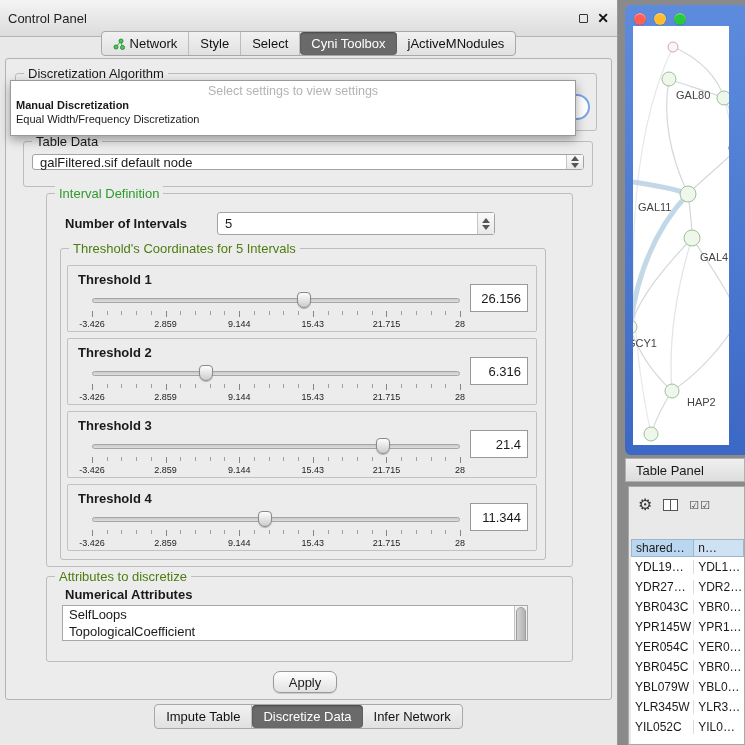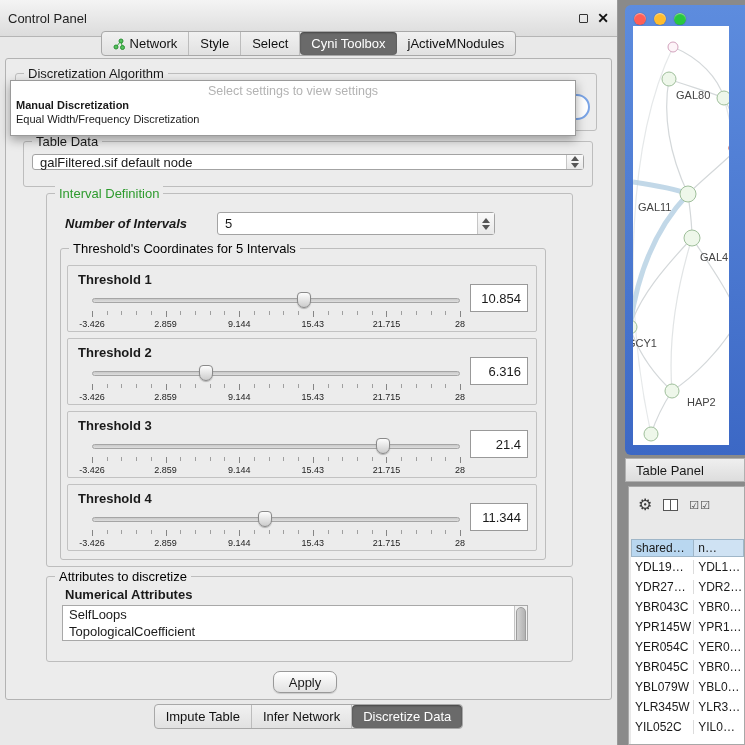--- a/index.html
+++ b/index.html
@@ -17,21 +17,21 @@
   .seg { display:inline-flex; align-items:stretch; border:1px solid #a8a8a8; border-radius:4px; background:linear-gradient(#f1f1f1,#e1e1e1); }
   .seg .tab { padding:4px 11px; font-size:13px; color:#111; border-right:1px solid #bcbcbc; display:flex; align-items:center; gap:5px; white-space:nowrap; }
   .seg .tab:last-child { border-right:none; }
   .seg .tab.selected { background:#6a6a6a; color:#fff; border-radius:4px; border-right:none; box-shadow:inset 0 1px 2px rgba(0,0,0,.35); }
 
   .main-inset { position:absolute; left:5px; top:58px; width:607px; height:642px; background:#ececec; border:1px solid #b3b3b3; border-radius:3px; }
 
   .group { position:absolute; border:1px solid #bdbdbd; border-radius:3px; }
   .legend { position:absolute; top:-8px; left:8px; background:#ececec; padding:0 4px; font-size:13px; white-space:nowrap; }
   .legend.green { color:#2e9b2e; }
-  .legend.blue { color:#000000; }
+  .legend.blue { color:#4d7c0f; }
 
   .combo { position:absolute; background:#fff; border:1px solid #a3a3a3; border-radius:3px; display:flex; align-items:center; font-size:13px; padding-left:7px; }
   .stepper { margin-left:auto; width:17px; align-self:stretch; display:flex; flex-direction:column; align-items:center; justify-content:center; gap:2px; border-left:1px solid #c6c6c6; background:linear-gradient(#fafafa,#e8e8e8); }
   .arr-up { width:0; height:0; border-left:4px solid transparent; border-right:4px solid transparent; border-bottom:5px solid #555; }
   .arr-down { width:0; height:0; border-left:4px solid transparent; border-right:4px solid transparent; border-top:5px solid #555; }
 
   
   #algo-overlay { position:absolute; left:10px; top:80px; width:566px; height:56px; background:#fff; border:1px solid #9a9a9a; box-shadow:0 4px 10px rgba(0,0,0,.35); z-index:50; }
   #algo-overlay .hint { text-align:center; font-size:12.5px; color:#b3b3b3; margin-top:3px; }
   #algo-overlay .opt { font-size:11px; padding:1px 5px; }
@@ -138,21 +138,21 @@
         <span class="stepper">
             <span class="arr-up"></span>
             <span class="arr-down"></span>
           </span>
       </div>
     </div>
 
     <div class="group" style="left:40px; top:134px; width:527px; height:374px;text-align:right;">
       <span class="legend green">Interval Definition</span>
 
-      <div style="position:absolute; left:18px; top:22px; font-size:13px; font-weight:bold;font-style:italic;">Number of Intervals</div>
+      <div style="position:absolute; left:18px; top:22px; font-size:13px; font-weight:bold;">Number of Intervals</div>
       <div class="combo" style="left:170px; top:18px; width:278px; height:23px;">
         <span>5</span>
         <span class="stepper">
             <span class="arr-up"></span>
             <span class="arr-down"></span>
           </span>
       </div>
 
       <div class="group" style="left:13px; top:54px; width:486px; height:312px;">
         <span class="legend blue">Threshold's Coordinates for 5 Intervals</span>
@@ -192,21 +192,21 @@
               </div>
             <div class="tick-labels">
               <span class="tick-label" style="left:0%">-3.426</span>
               <span class="tick-label" style="left:20%">2.859</span>
               <span class="tick-label" style="left:40%">9.144</span>
               <span class="tick-label" style="left:60%">15.43</span>
               <span class="tick-label" style="left:80%">21.715</span>
               <span class="tick-label" style="left:100%">28</span>
             </div>
           </div>
-          <div class="value-box">10.854</div>
+          <div class="value-box">26.156</div>
         </div>
 
         <div class="threshold-panel" style="top:89px;">
           <div class="t-label">Threshold 2</div>
           <div class="slider-area">
             <div class="track"></div>
             <div class="thumb" style="left: calc(31% - 7px);"></div>
             <div class="ticks">
                 <div class="tick major" style="left: 0%;"></div>
                 <div class="tick" style="left: 4%;"></div>
@@ -358,25 +358,25 @@
     <div class="hint">Select settings to view settings</div>
     <div class="opt bold">Manual Discretization</div>
     <div class="opt">Equal Width/Frequency Discretization</div>
   </div>
 
   <div class="tabs-row" style="top:704px;">
     <div class="seg">
       <div class="tab">
           <span>Impute Table</span>
         </div>
-      <div class="tab">
-          <span>Infer Network</span>
-        </div>
       <div class="tab selected">
           <span>Discretize Data</span>
+        </div>
+      <div class="tab">
+          <span>Infer Network</span>
         </div>
     </div>
   </div>
 </div>
 
 <div id="net-frame">
   <div class="traffic">
     <span class="light-red"></span>
     <span class="light-yellow"></span>
     <span class="light-green"></span>

